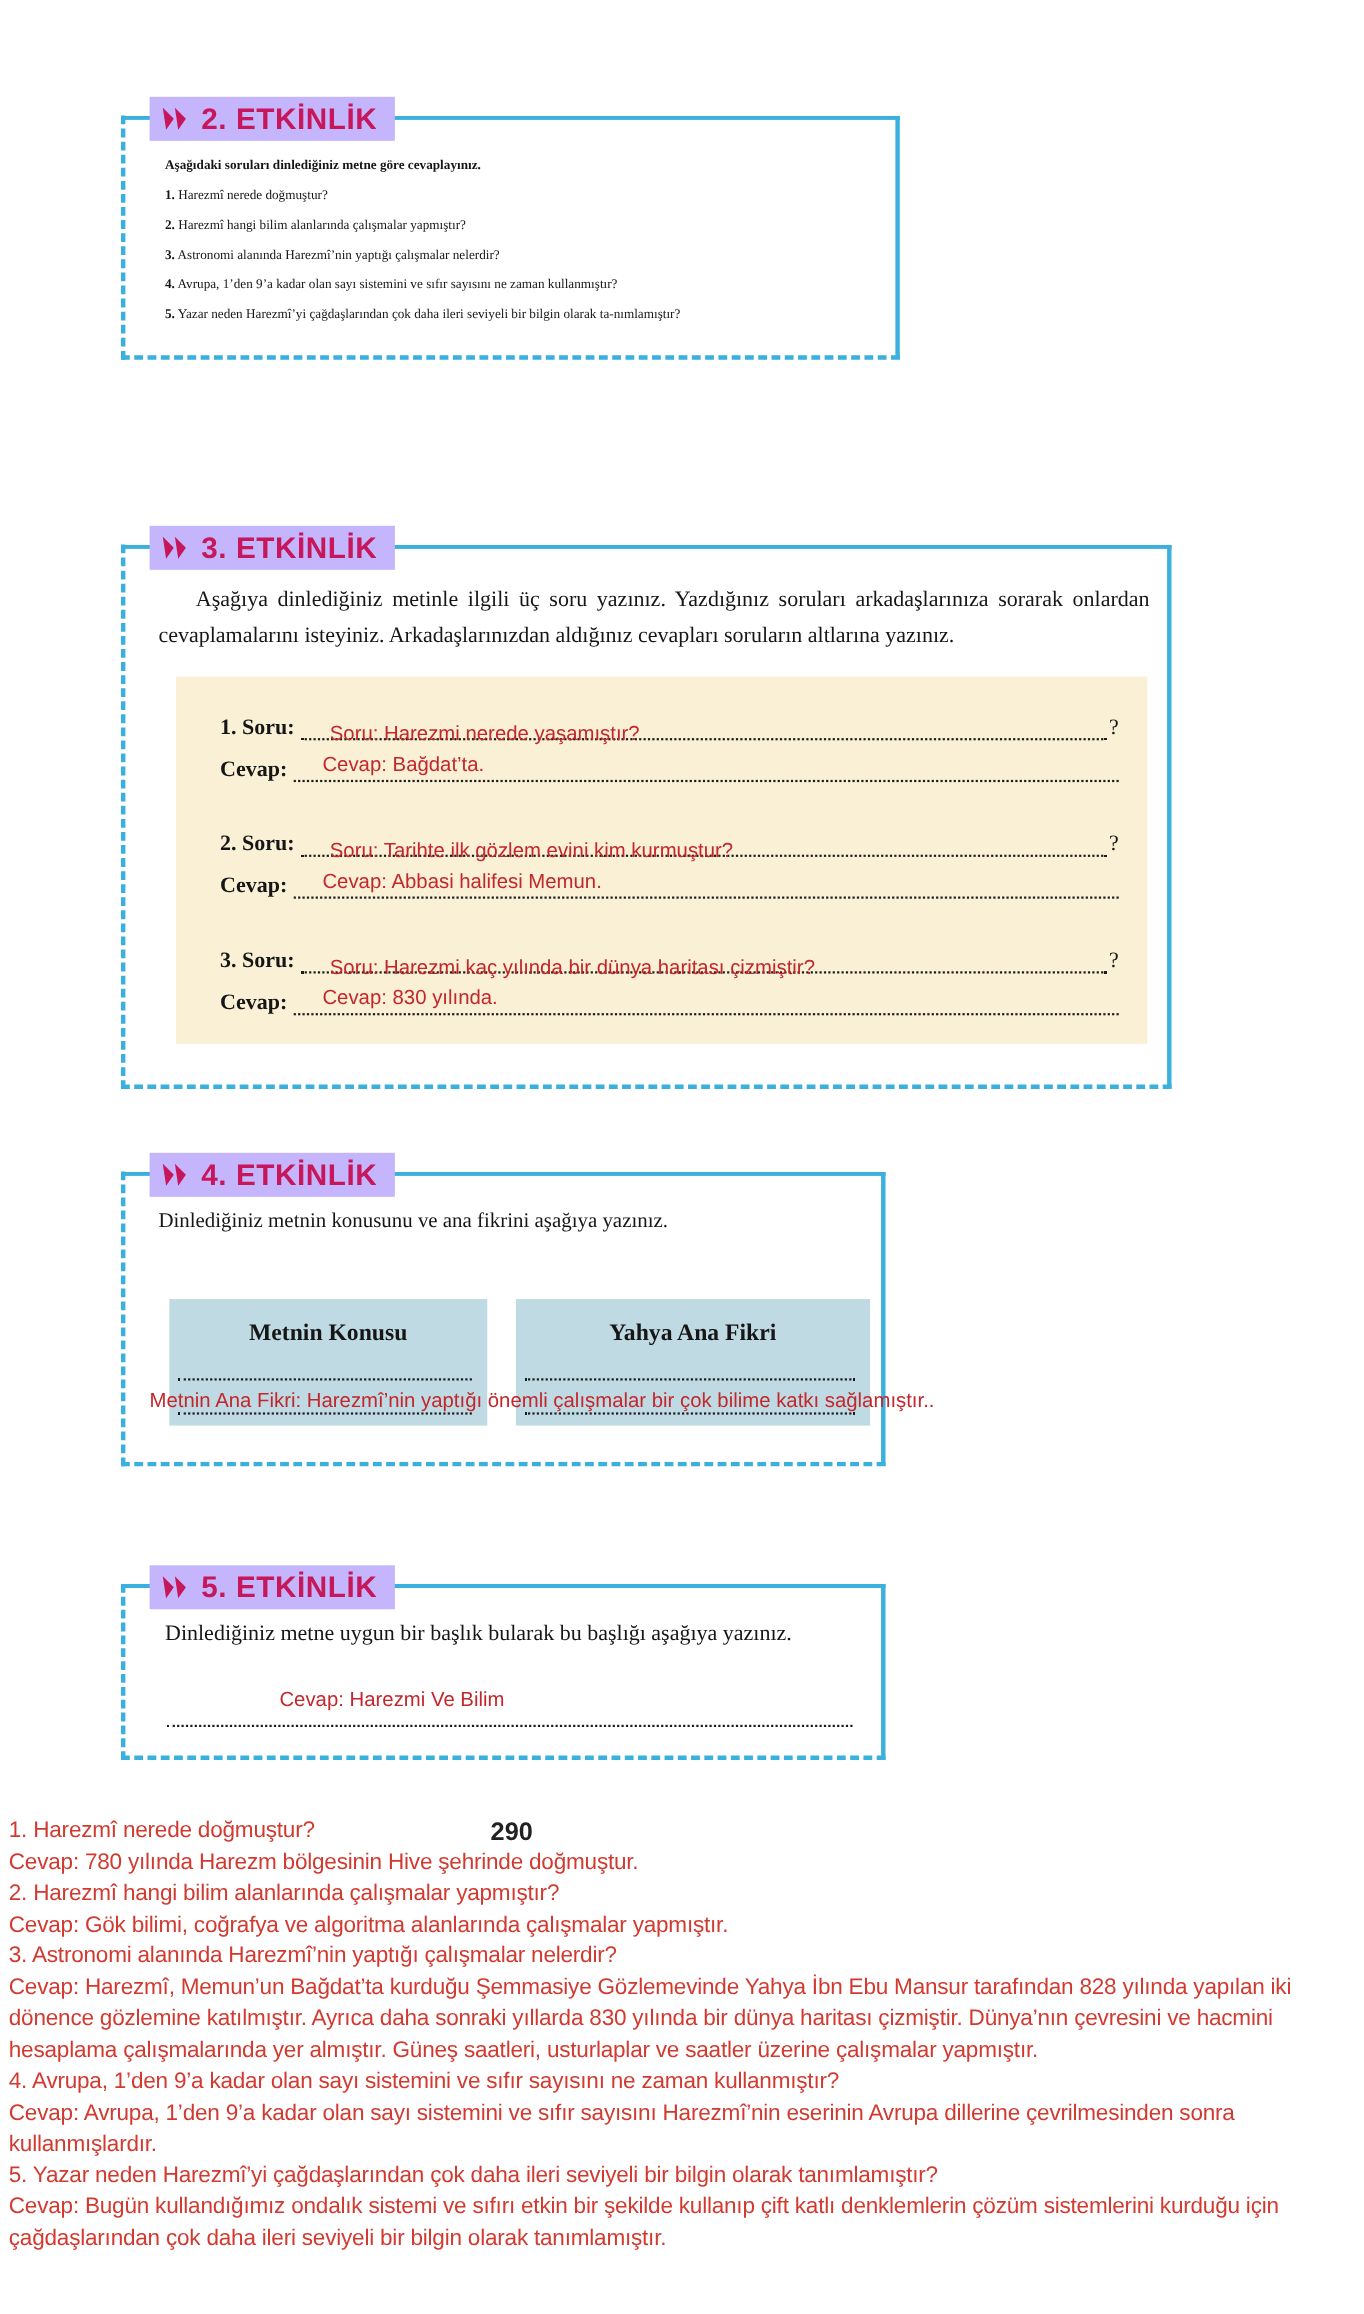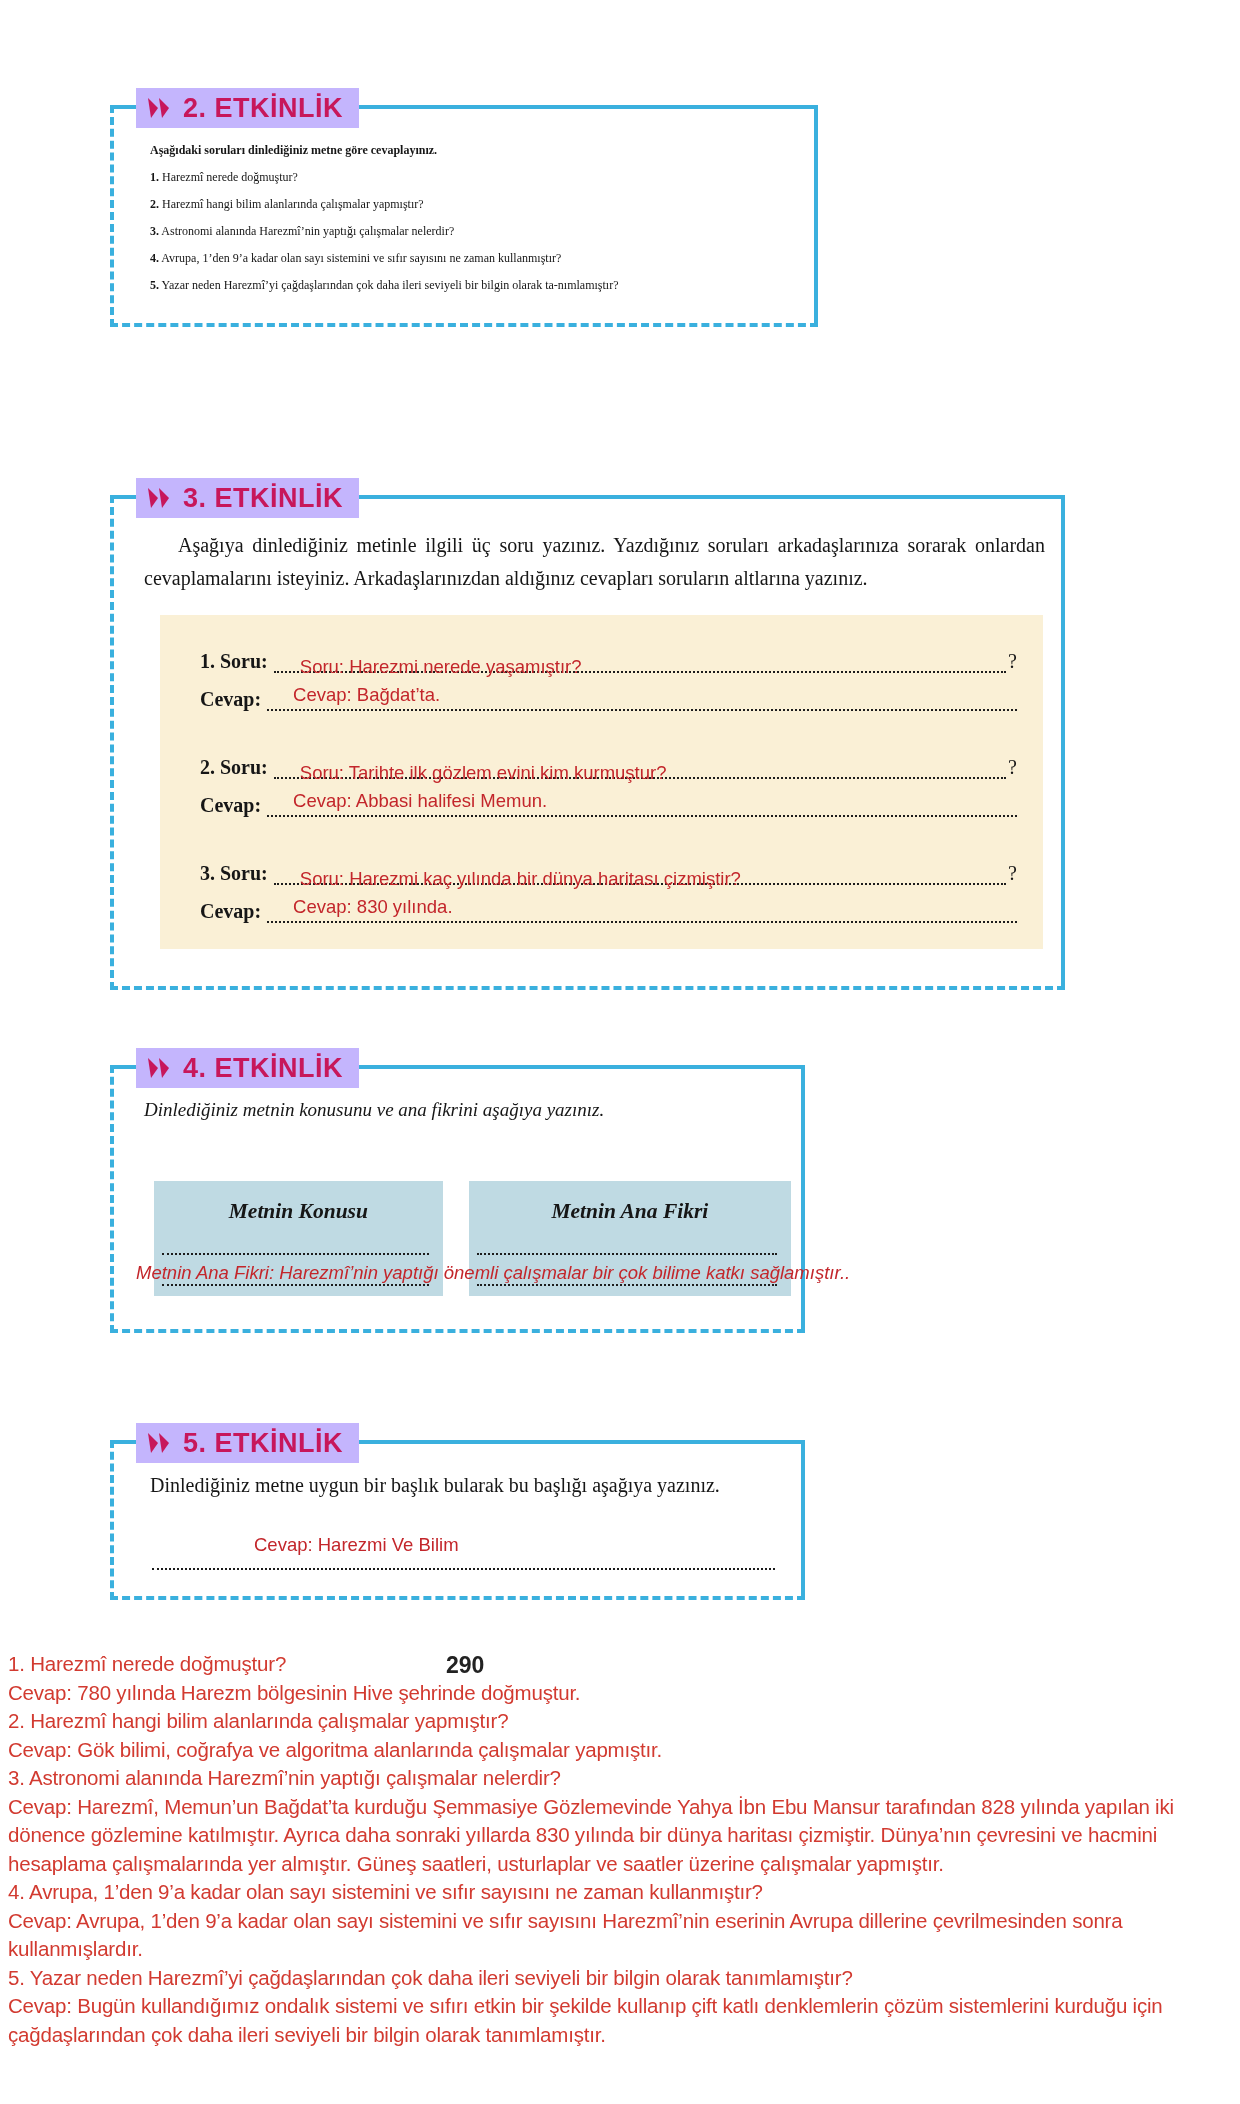--- a/index.html
+++ b/index.html
@@ -44,21 +44,21 @@
   .qa-dots{flex:1;position:relative;border-bottom:2.6px dotted #1c1c1c;height:100%;}
   .qa-suffix{font-size:20px;padding-left:2px;}
   .ink{
     font-family:"Liberation Sans",sans-serif;font-size:18.5px;color:#C3262B;
     white-space:nowrap;
   }
   .soru-ink{position:absolute;left:26px;bottom:-7px;}
   .cevap-ink{position:absolute;left:26px;bottom:3px;}
 
   
-  #act4 .body{padding:26px 10px 0 30px;font-size:19px;line-height:30px;font-style:italic;}
+  #act4 .body{padding:26px 10px 0 30px;font-size:19px;line-height:30px;}
   .boxes-row{position:relative;display:flex;gap:26px;margin:56px 0 0 10px;}
   .mbox{background:#BFDAE3;position:relative;height:115px;}
   .mbox1{width:292px;}
   .mbox2{width:326px;}
   .mbox-heading{text-align:center;font-weight:bold;font-size:21.5px;padding-top:15px;}
   .dotline{position:absolute;border-bottom:2.6px dotted #1c1c1c;height:0;}
   .mbox .d1{left:8px;right:14px;top:72px;}
   .mbox .d2{left:8px;right:14px;top:103px;}
   .ink4{position:absolute;z-index:2;}
   .ink4.l1{left:-18px;top:46px;}
@@ -176,21 +176,21 @@
   </div>
   <div class="body">
     <div>Dinlediğiniz metnin konusunu ve ana fikrini aşağıya yazınız.</div>
     <div class="boxes-row">
       <div class="mbox mbox1">
         <div class="mbox-heading">Metnin Konusu</div>
         <div class="dotline d1"></div>
         <div class="dotline d2"></div>
       </div>
       <div class="mbox mbox2">
-        <div class="mbox-heading">Metnin Ana Fikri</div>
+        <div class="mbox-heading">Yahya Ana Fikri</div>
         <div class="dotline d1"></div>
         <div class="dotline d2"></div>
       </div>
       <span class="ink ink4 l2">Metnin Ana Fikri: Harezmî’nin yaptığı önemli çalışmalar bir çok bilime katkı sağlamıştır..</span>
     </div>
   </div>
 </section>
 
 <section class="frame" id="act5">
   <div class="act-header">

